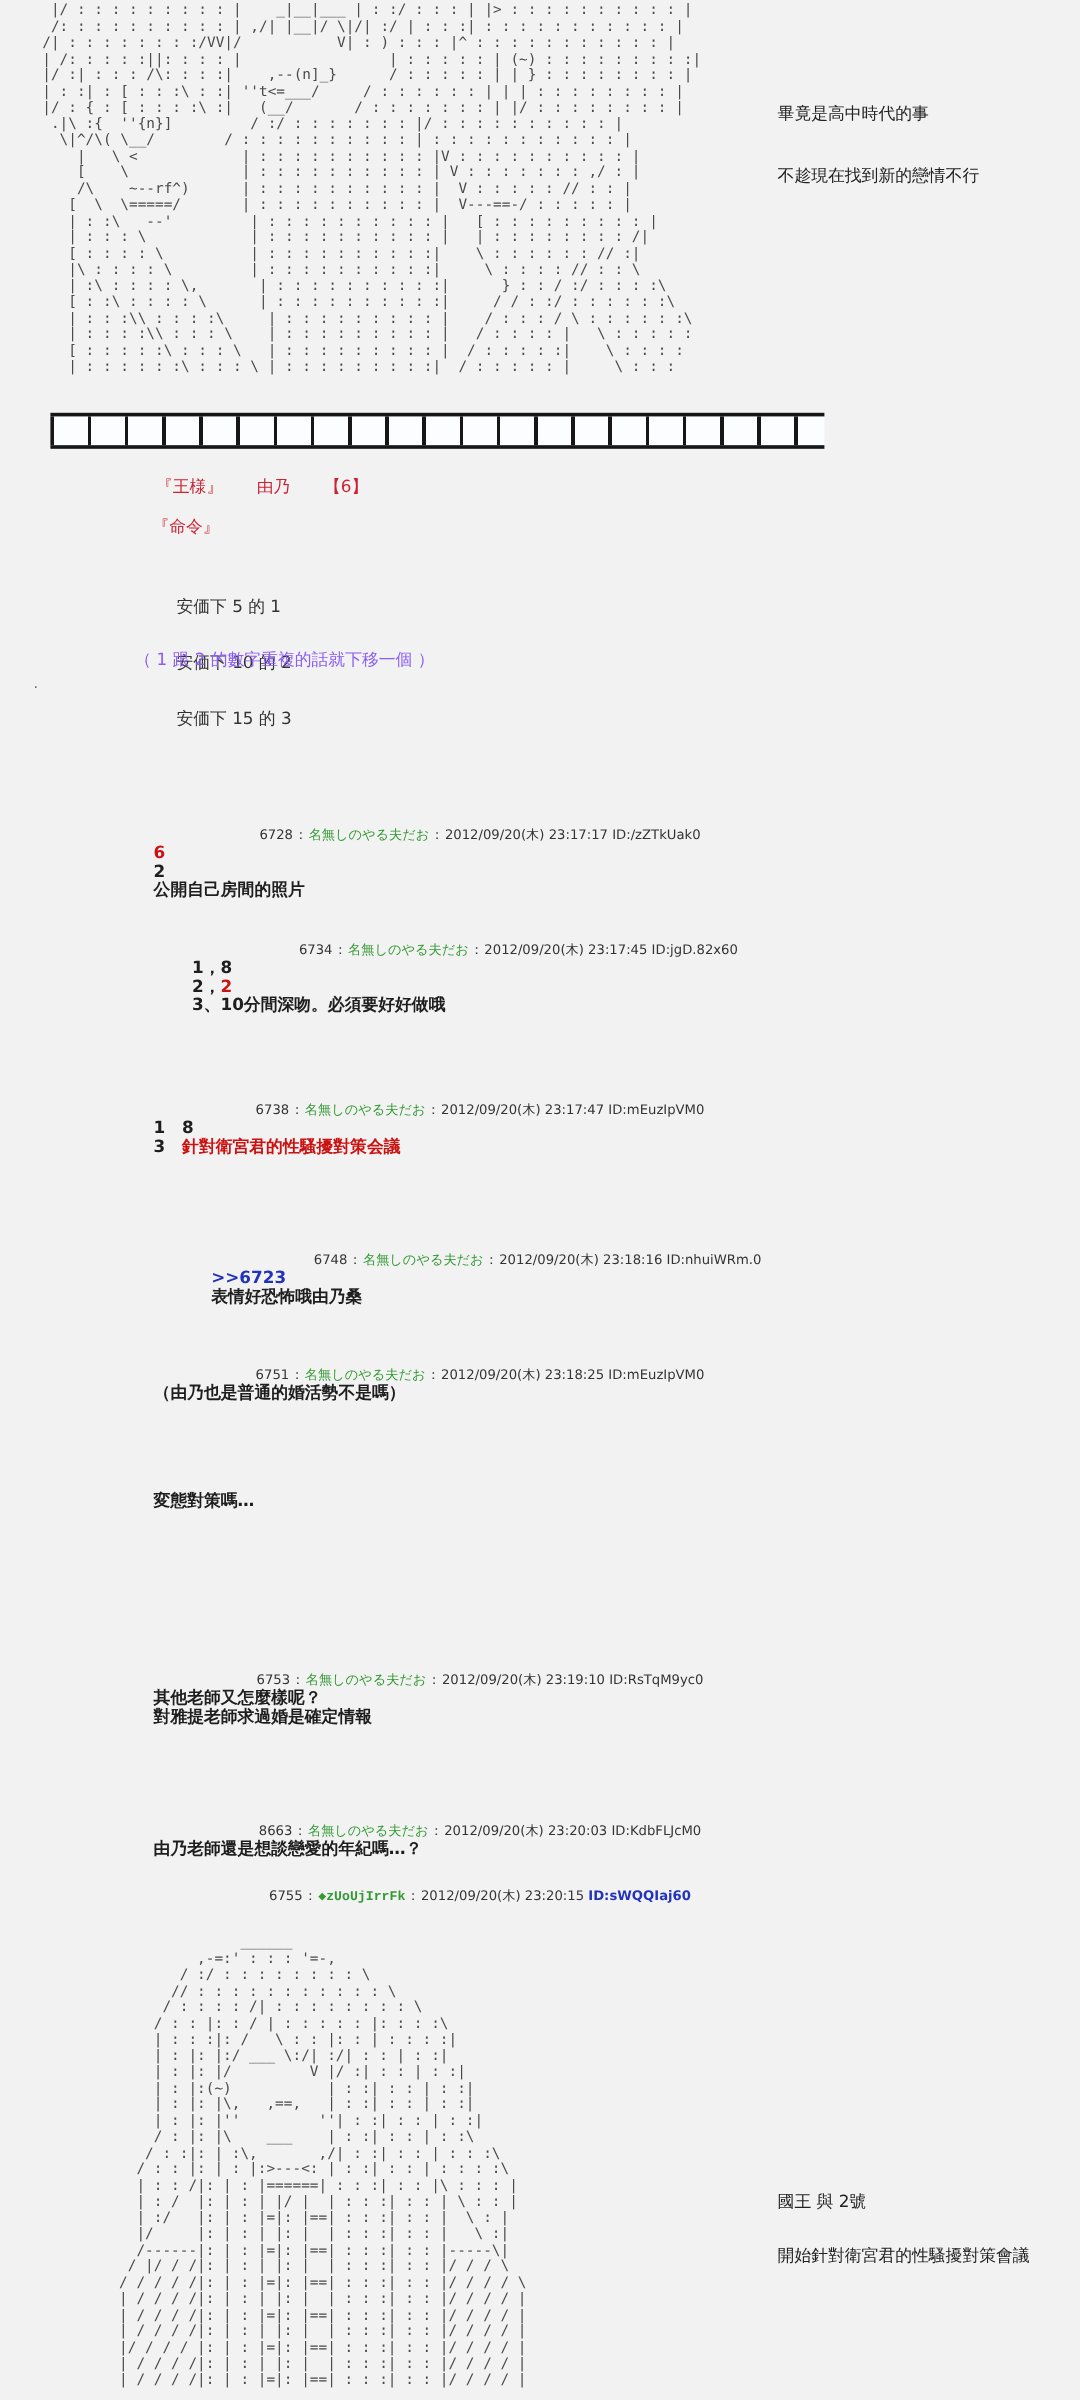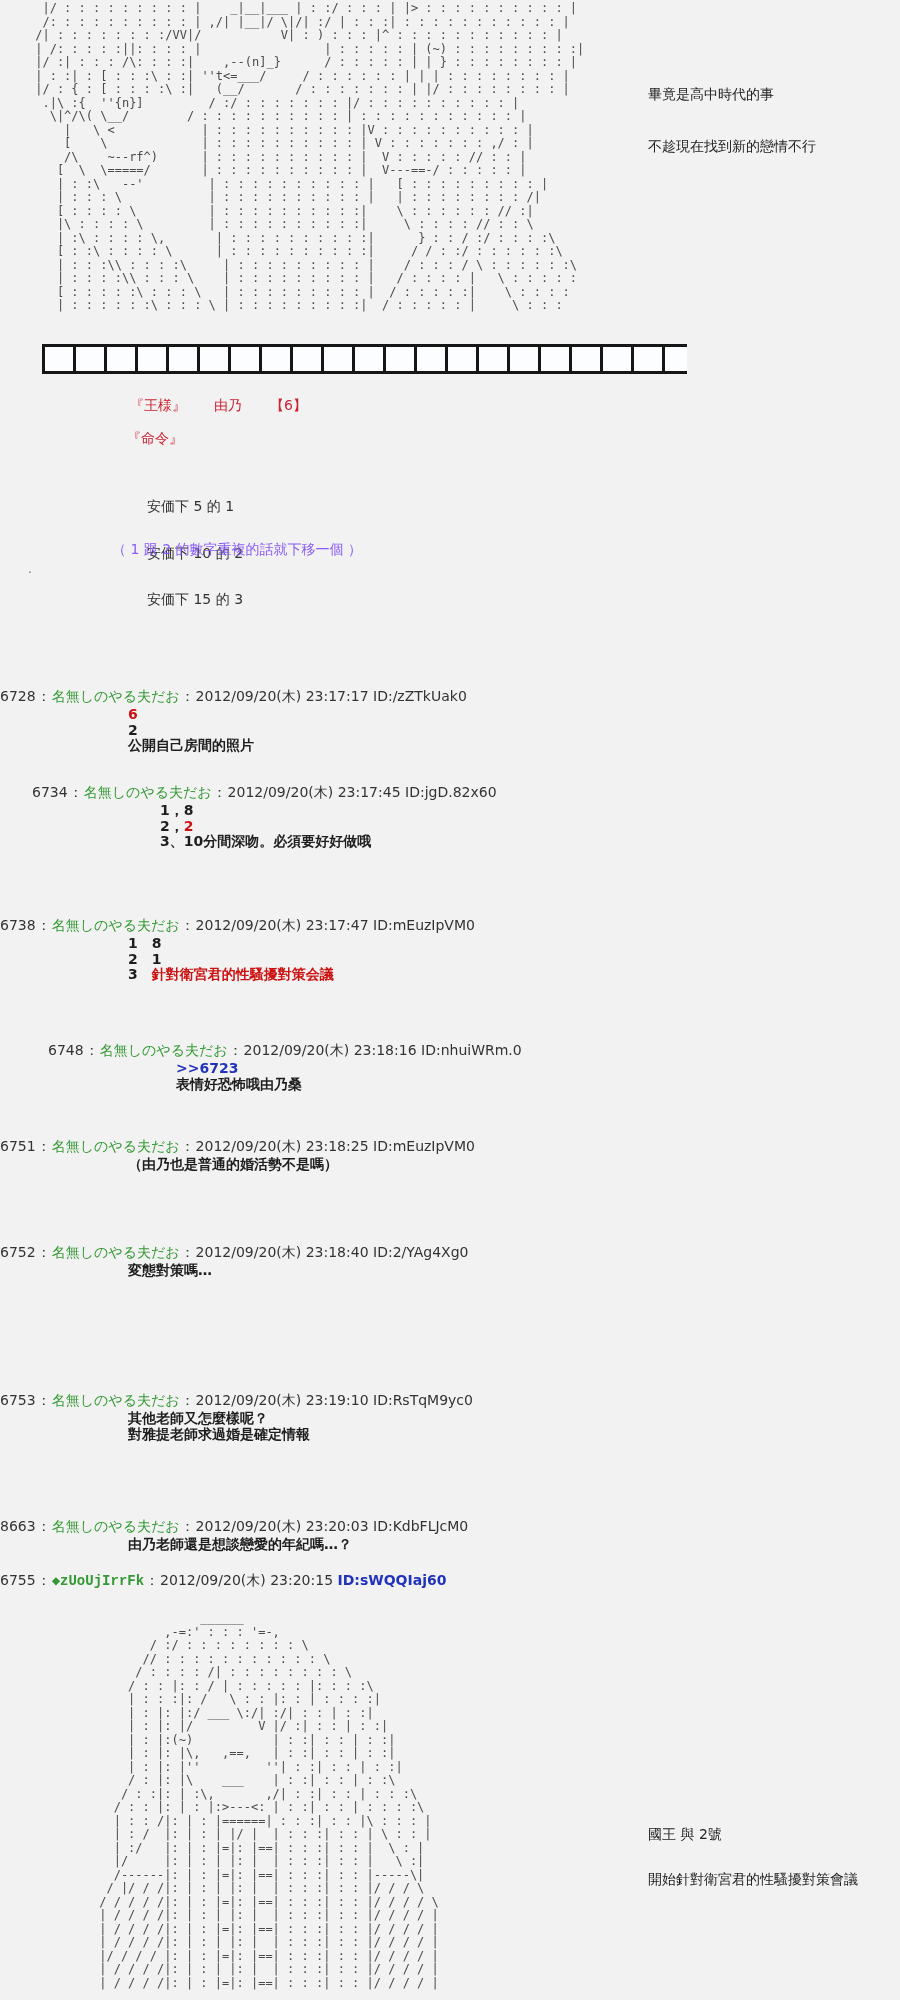--- a/index.html
+++ b/index.html
@@ -19,21 +19,21 @@
   .red-t{color:#cc2233;}
   .options{position:absolute;left:147px;top:468px;font-size:14px;color:#333;line-height:15.5px;white-space:pre;}
   .note{position:absolute;left:112px;top:541px;font-size:14px;color:#8b5cf6;white-space:nowrap;}
   .dot{position:absolute;left:28px;top:562px;font-size:12px;color:#666;}
   .divider{
     position:absolute;left:42px;top:344px;width:645px;height:24px;
     border-top:3px solid #161616;border-bottom:3px solid #161616;
     background:repeating-linear-gradient(90deg,#161616 0 3px,#fbfdff 3px 31px);
   }
   .post{position:absolute;left:0;width:800px;}
-  .post-header{font-size:14px;color:#333;white-space:nowrap;margin-bottom:1px;}
+  .post-header{font-size:11px;color:#333;white-space:nowrap;margin-bottom:1px;text-align:center;}
   .post-header .sep{color:#333;margin:0 1px;}
   .post-body{margin-left:128px;font-size:14px;font-weight:bold;color:#1e1e1e;}
   .bline{line-height:15.5px;min-height:15.5px;white-space:pre-wrap;}
   .c-red{color:#cc1111;font-weight:bold;}
   .c-green{color:#339933;}
   .c-blue{color:#2233bb;font-weight:bold;margin-top:32px;}
   .c-bold{font-weight:bold;font-family:Liberation Mono, monospace;}
   .c-num{color:#333;}
 </style>
 </head>
@@ -94,39 +94,37 @@
         <div class="post-body">
           <div class="bline"><span>1，8</span></div>
           <div class="bline"><span>2，</span><span class="c-red">2</span></div>
           <div class="bline"><span>3、10分間深吻。必須要好好做哦</span></div>
         </div>
       </div>
       <div class="post" style="top: 917px;">
         <div class="post-header"><span class="c-num">6738</span><span class="sep">：</span><span class="c-green">名無しのやる夫だお</span><span class="sep">：</span><span>2012/09/20(木) 23:17:47 </span><span>ID:mEuzIpVM0</span></div>
         <div class="post-body">
           <div class="bline"><span>1　8</span></div>
-          <div class="bline"><span>2　1</span></div>
           <div class="bline"><span>3　</span><span class="c-red">針對衛宮君的性騷擾對策会議</span></div>
         </div>
       </div>
       <div class="post" style="top: 1042px; padding-left: 48px;">
         <div class="post-header"><span class="c-num">6748</span><span class="sep">：</span><span class="c-green">名無しのやる夫だお</span><span class="sep">：</span><span>2012/09/20(木) 23:18:16 </span><span>ID:nhuiWRm.0</span></div>
         <div class="post-body">
           <div class="bline"><span class="c-blue">&gt;&gt;6723</span></div>
           <div class="bline"><span>表情好恐怖哦由乃桑</span></div>
         </div>
       </div>
       <div class="post" style="top: 1138px;">
         <div class="post-header"><span class="c-num">6751</span><span class="sep">：</span><span class="c-green">名無しのやる夫だお</span><span class="sep">：</span><span>2012/09/20(木) 23:18:25 </span><span>ID:mEuzIpVM0</span></div>
         <div class="post-body">
           <div class="bline"><span>（由乃也是普通的婚活勢不是嗎）</span></div>
         </div>
       </div>
       <div class="post" style="top: 1244px;">
-        <div class="post-header"><span class="c-num">6752</span><span class="sep">：</span><span class="c-green">名無しのやる夫だお</span><span class="sep">：</span><span>2012/09/20(木) 23:18:40 </span><span>ID:2/YAg4Xg0</span></div>
         <div class="post-body">
           <div class="bline"><span>変態對策嗎…</span></div>
         </div>
       </div>
       <div class="post" style="top: 1392px;">
         <div class="post-header"><span class="c-num">6753</span><span class="sep">：</span><span class="c-green">名無しのやる夫だお</span><span class="sep">：</span><span>2012/09/20(木) 23:19:10 </span><span>ID:RsTqM9yc0</span></div>
         <div class="post-body">
           <div class="bline"><span>其他老師又怎麼樣呢？</span></div>
           <div class="bline"><span>對雅提老師求過婚是確定情報</span></div>
         </div>

